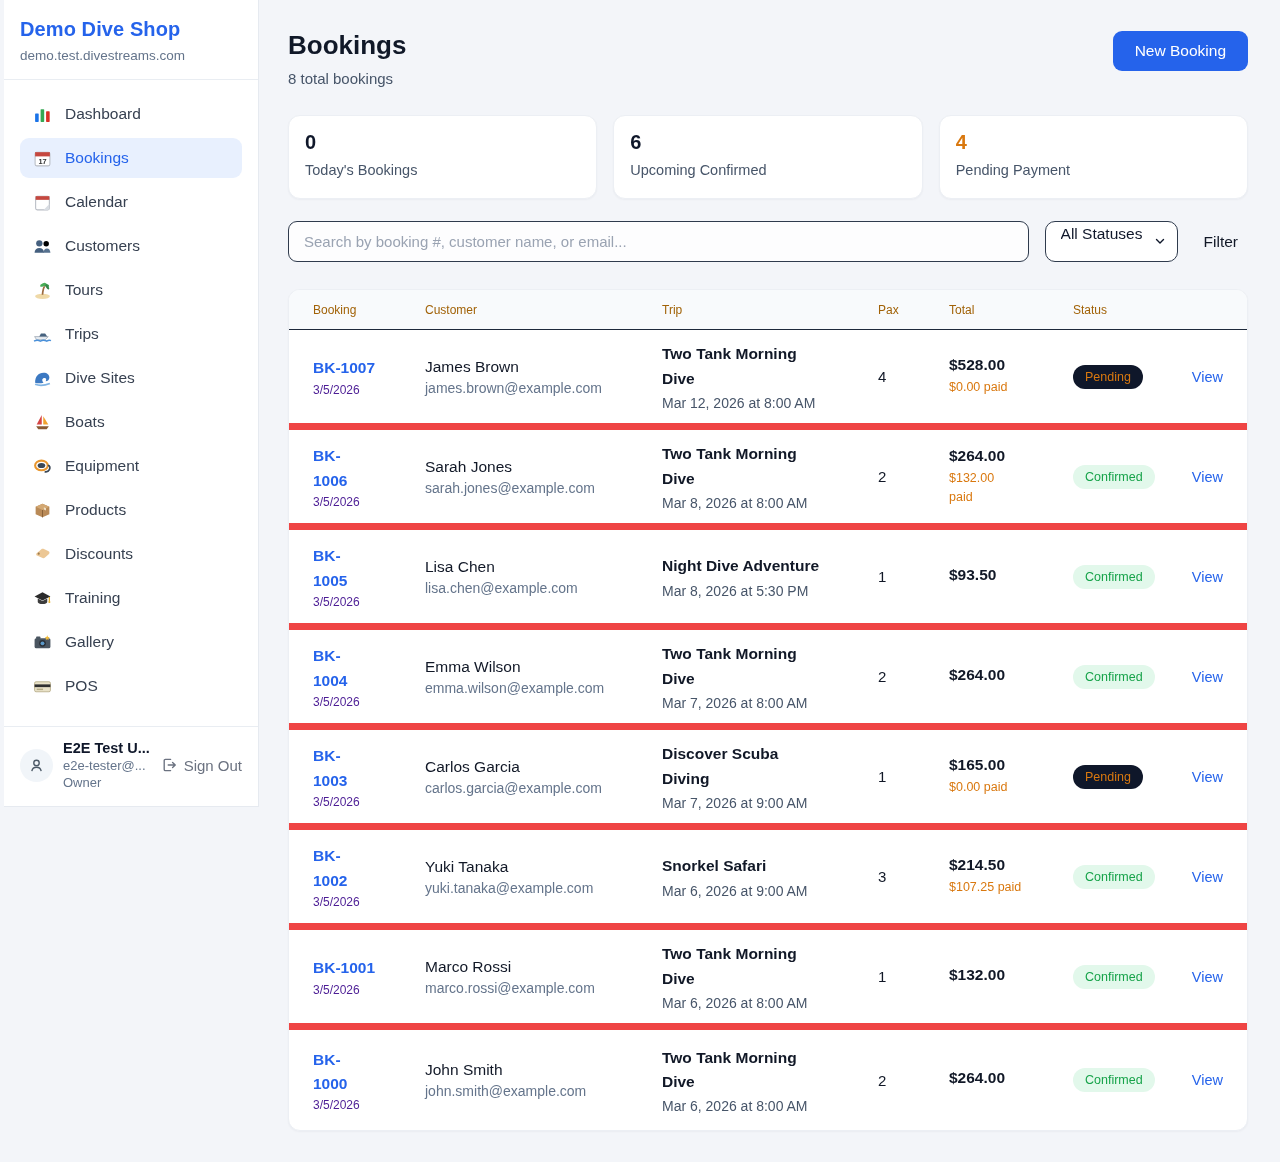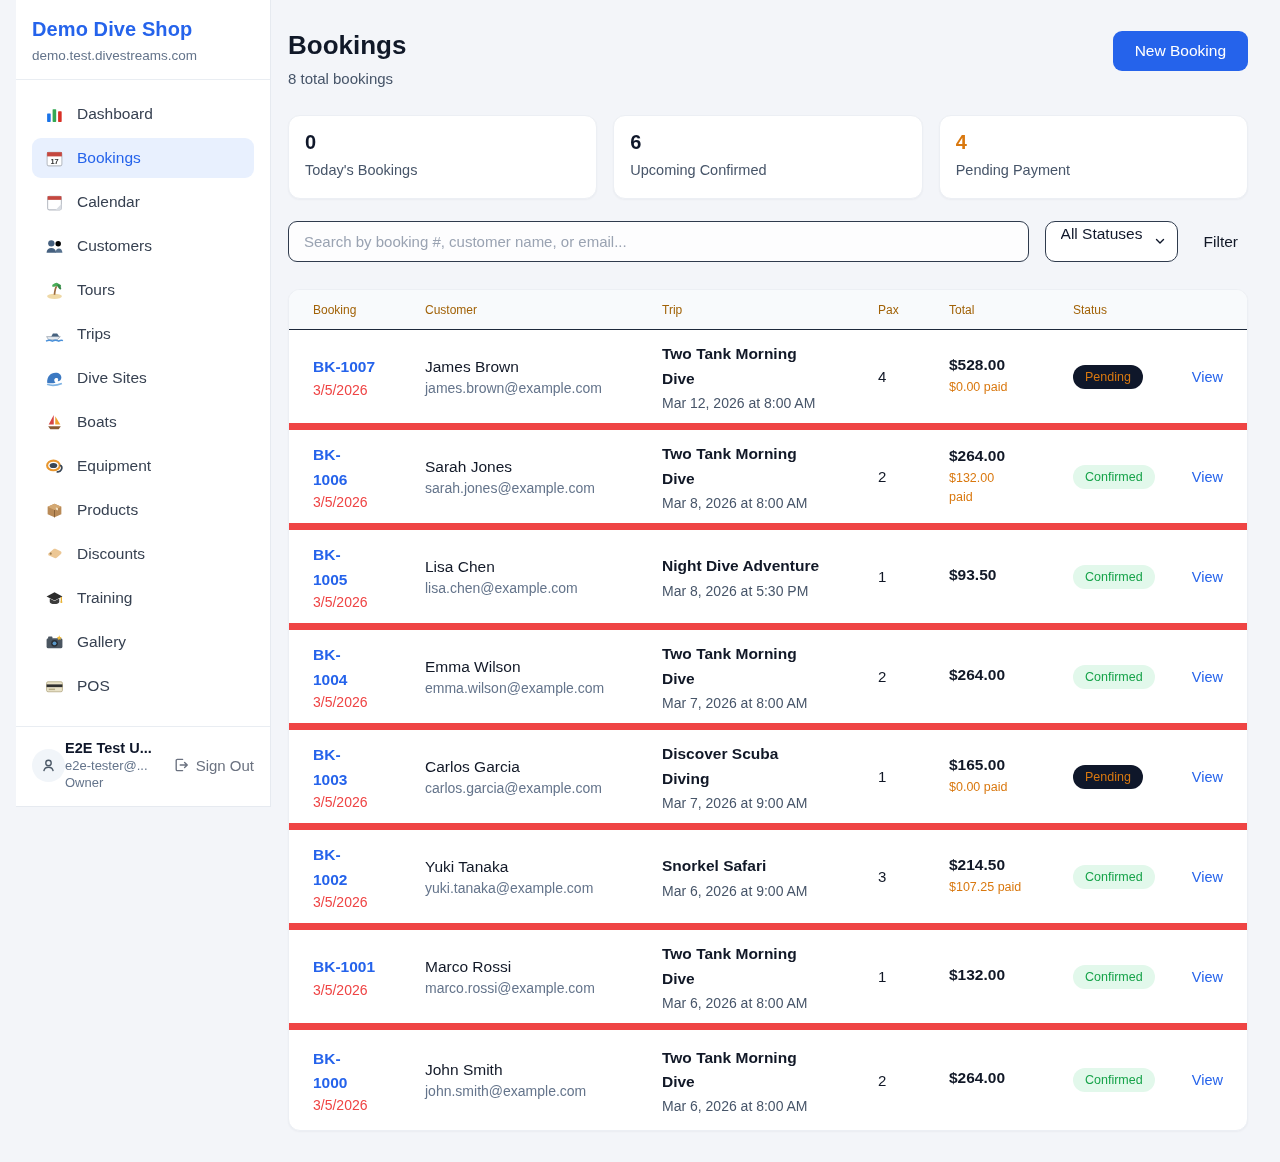--- a/index.html
+++ b/index.html
@@ -6,42 +6,42 @@
   html,body { width:1280px; height:1162px; }
   body {
     font-family:"Liberation Sans","DejaVu Sans",sans-serif;
     background:#f3f5f9;
     color:#0f172a;
     position:relative;
     overflow:hidden;
   }
   
   .sidebar {
-    position:absolute; left:16px; top:0; width:255px;
+    position:absolute; left:4px; top:0; width:255px;
     background:#fff;
     border-right:1px solid #e6eaf0;
     border-bottom:1px solid #e6eaf0;
   }
   .brand { padding:18px 16px 16px 16px; border-bottom:1px solid #e9edf2; }
   .brand-name { color:#2563eb; font-size:20px; font-weight:bold; letter-spacing:.1px; }
   .brand-domain { color:#64748b; font-size:13.5px; margin-top:7px; }
   .nav { padding:14px 16px 10px 16px; }
   .nav-item {
     display:flex; align-items:center; gap:13px;
     height:40px; padding:0 13px; margin-bottom:4px;
     border-radius:9px; cursor:pointer;
     color:#374151; font-size:15.5px;
   }
   .nav-item.active { background:#e8f0fe; color:#2563eb; font-weight:500; }
   .nav-icon { width:19px; height:19px; flex:none; display:inline-flex; }
   .nav-icon svg { width:19px; height:19px; }
   .side-footer {
     border-top:1px solid #e9edf2; margin-top:6px;
     padding:13px 16px 16px 16px;
-    display:flex; align-items:center; gap:0;
+    display:flex; align-items:center; gap:10px;
   }
   .avatar {
     width:33px; height:33px; border-radius:50%; background:#f1f5f9;
     display:flex; align-items:center; justify-content:center; flex:none;
   }
   .user-info { flex:1; min-width:0; }
   .user-name { font-size:14.5px; font-weight:bold; color:#0f172a; }
   .user-email { font-size:13px; color:#64748b; margin-top:2px; }
   .user-role { font-size:13px; color:#64748b; margin-top:2px; }
   .signout {
@@ -102,21 +102,21 @@
   }
   .thead {
     background:#f8fafc; height:40px;
     border-bottom:1px solid #1e293b;
     font-size:12px; color:#a16207;
   }
   .tbody-row { min-height:100px; border-bottom:7px solid #ef4444; }
   .tbody-row:last-child { border-bottom:none; }
   .cell-line { display:block; }
   .booking-id { color:#2563eb; font-size:15.5px; font-weight:600; text-decoration:none; line-height:1.55; cursor:pointer; }
-  .booking-date { font-size:14px; color:#ef4444; margin-top:2px; }
+  .booking-date { font-size:12px; color:#4c1d95; margin-top:2px; }
   .cust-name { font-size:15.5px; color:#111827; }
   .cust-email { font-size:14px; color:#64748b; margin-top:4px; }
   .trip-name { font-size:15.5px; font-weight:600; color:#111827; line-height:1.55; }
   .trip-date { font-size:14px; color:#475569; margin-top:4px; }
   .pax { font-size:15px; color:#111827; }
   .total-amt { font-size:15.5px; font-weight:bold; color:#111827; }
   .total-paid { font-size:12.5px; color:#d9780f; margin-top:4px; line-height:1.5; }
   .badge {
     display:inline-block; font-size:12.5px; padding:5px 12px; border-radius:999px;
   }

